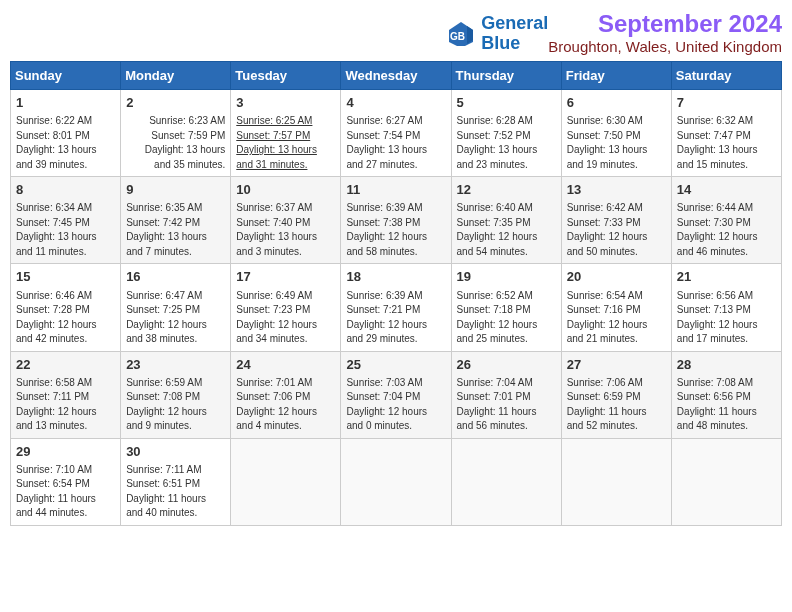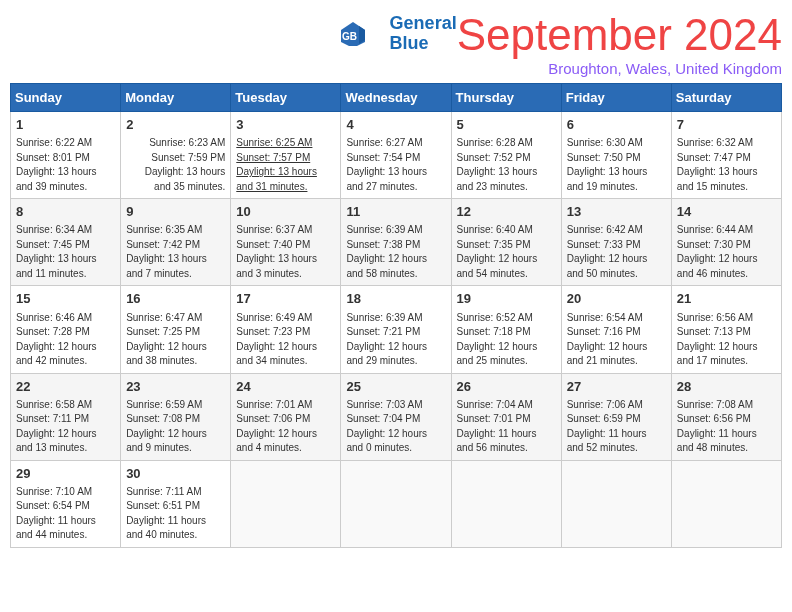--- a/index.html
+++ b/index.html
@@ -19,41 +19,40 @@
     .logo {
       display: flex;
       align-items: center;
       margin-top: 4px;
     }
     .logo-text {
       font-size: 18px;
       font-weight: bold;
       color: #333;
       line-height: 1.1;
-      margin-left: 17px;
     }
     .logo-text span {
       color: #1a6bb5;
     }
     .logo-icon {
       width: 32px;
       height: 32px;
       margin-right: 4px;
     }
     .title-block {
       text-align: right;
     }
     .month-title {
-      font-size: 44px;
-      font-weight: normal;
-      color: #ef4444;
+      font-size: 24px;
+      font-weight: bold;
+      color: #8b5cf6;
     }
     .location-title {
       font-size: 15px;
-      color: #8b5cf6;
+      color: #7f1d1d;
     }
     .calendar {
       width: 100%;
       border-collapse: collapse;
       font-size: 11px;
     }
     .calendar th {
       background: #2a6bb5;
       color: #fff;
       padding: 6px 4px;

